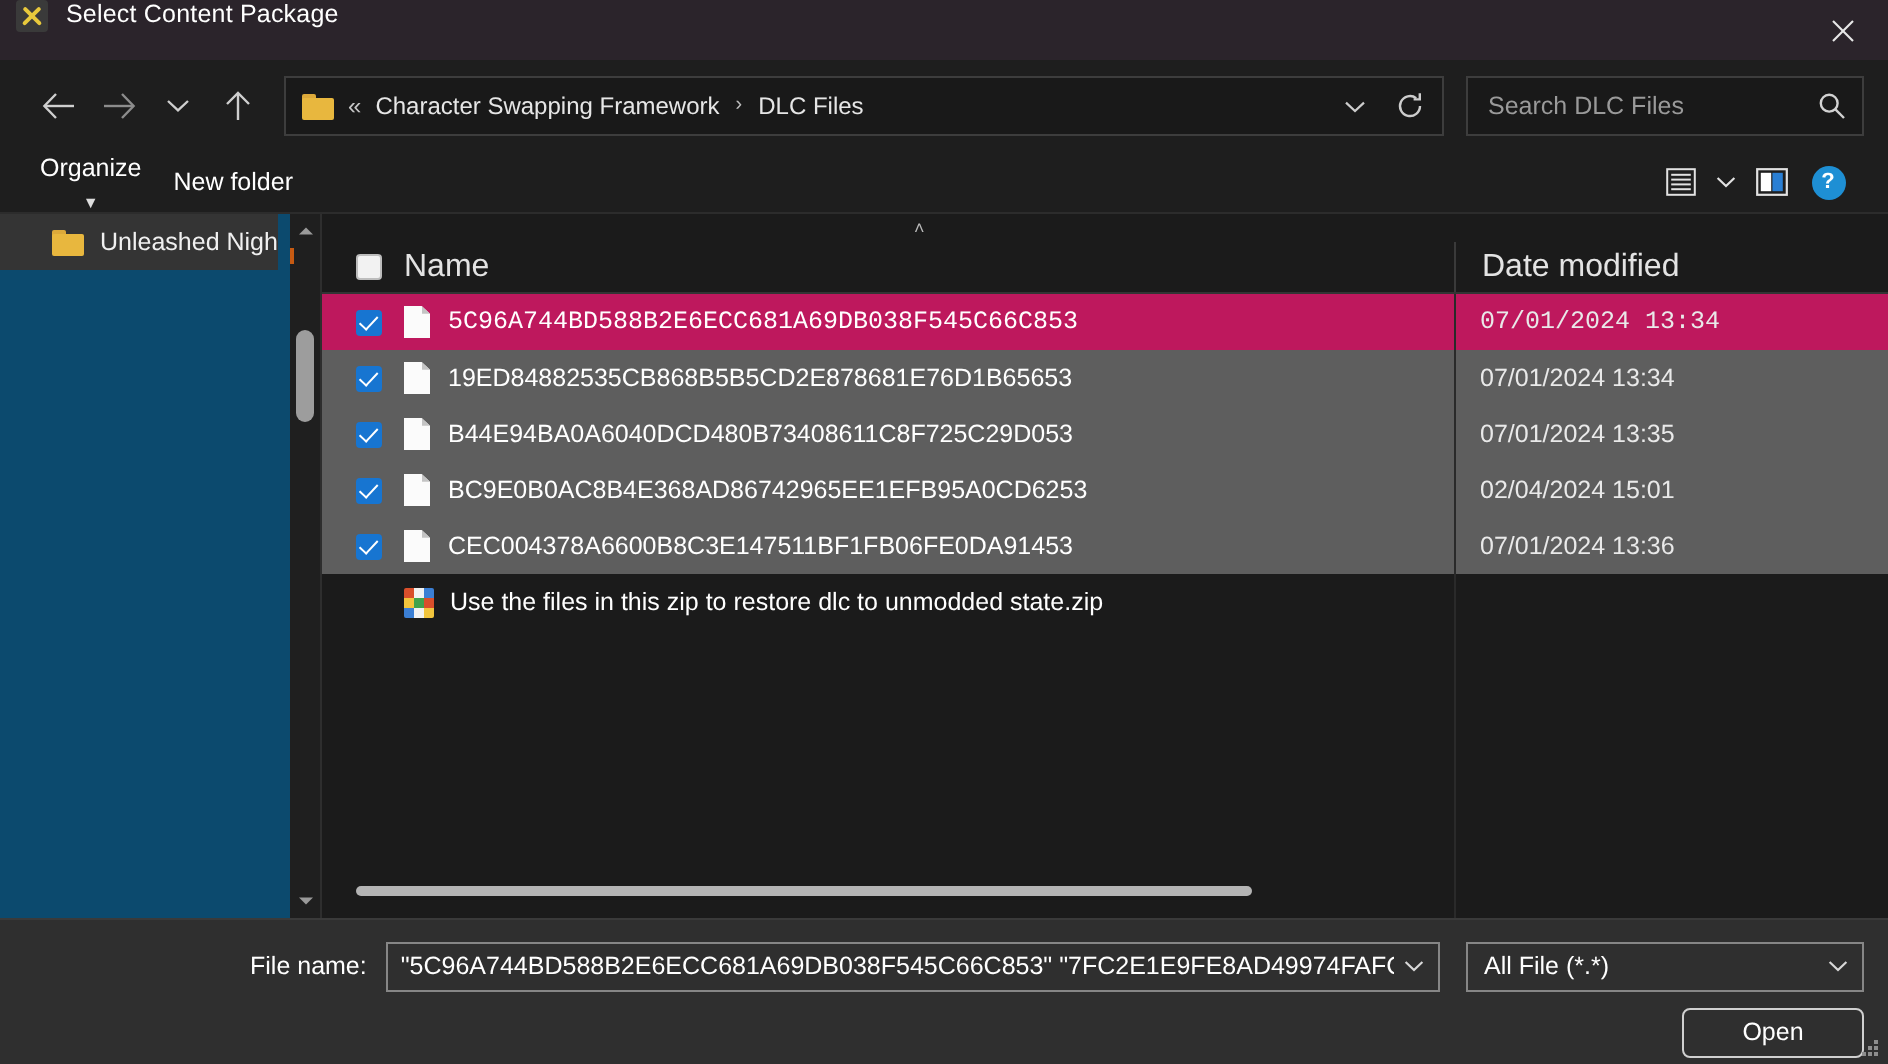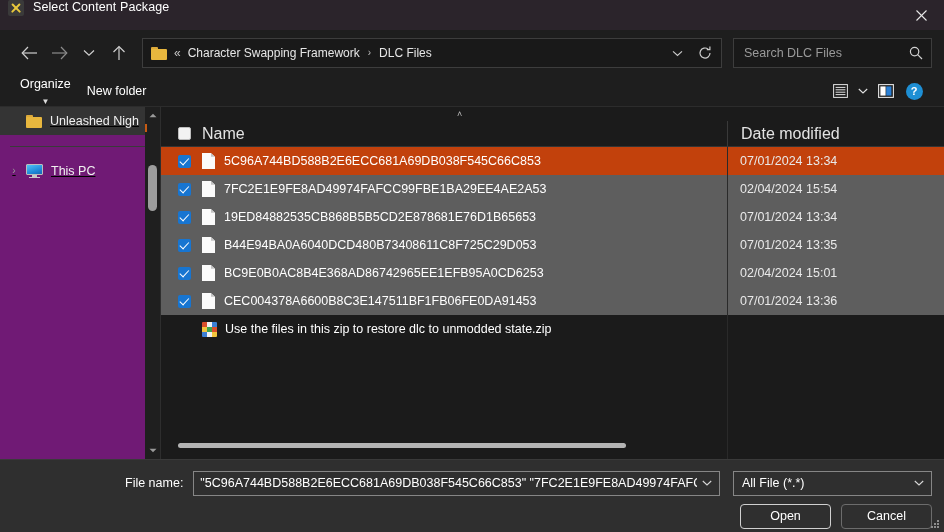--- a/index.html
+++ b/index.html
@@ -148,24 +148,23 @@
 
   
   .body-area {
     flex: 1 1 auto; display: flex; min-height: 0;
     border-top: 1px solid #2c2c2c;
   }
 
   
   .sidebar {
     flex: 0 0 160px; position: relative;
-    background: #701a75;
-    display: flex; flex-direction: column;
+    background: #0c4a6e;
+    display: flex; 
     overflow: hidden;
-    text-decoration: underline;
   }
   .tree-row {
     height: 28px; display: flex; align-items: center;
     padding-left: 2px; white-space: nowrap;
   }
   .tree-row.sel { background: #343434; }
   .tree-chev {
     width: 24px; flex: 0 0 24px; text-align: center;
     color: #9a9a9a; font-size: 10px; line-height: 1;
   }
@@ -256,21 +255,21 @@
     margin-right: 11px;
   }
 
   .rows { flex: 1 1 auto; position: relative; overflow: hidden; }
   .row {
     height: 28px; display: flex; align-items: center;
     font-size: 12.5px; color: #ffffff;
     white-space: nowrap;
   }
   .row.sel { background: #5e5e5e; }
-  .row.sel.focus { background: #c2410c; }
+  .row.sel.focus { background: #be185d; font-family: Liberation Mono, monospace; }
   .row .r-name {
     flex: 0 0 566px; display: flex; align-items: center;
     padding-left: 17px; min-width: 0;
   }
   .row .r-date {
     flex: 1 1 auto; padding-left: 13px;
     font-size: 12.5px; color: #e9e9e9;
   }
   .row-check {
     width: 13px; height: 13px; flex: 0 0 13px;
@@ -552,31 +551,20 @@
             <span class="row-check"></span>
             <span class="ficon">
                 <span class="page"></span>
                 <span class="fold"></span>
               </span>
             <span class="row-name-text">5C96A744BD588B2E6ECC681A69DB038F545C66C853</span>
           </div>
           <div class="r-date">07/01/2024 13:34</div>
         </div>
 
-        <div class="row sel">
-          <div class="r-name">
-            <span class="row-check"></span>
-            <span class="ficon">
-                <span class="page"></span>
-                <span class="fold"></span>
-              </span>
-            <span class="row-name-text">7FC2E1E9FE8AD49974FAFCC99FBE1BA29EE4AE2A53</span>
-          </div>
-          <div class="r-date">02/04/2024 15:54</div>
-        </div>
 
         <div class="row sel">
           <div class="r-name">
             <span class="row-check"></span>
             <span class="ficon">
                 <span class="page"></span>
                 <span class="fold"></span>
               </span>
             <span class="row-name-text">19ED84882535CB868B5B5CD2E878681E76D1B65653</span>
           </div>
@@ -659,21 +647,20 @@
         <span class="val">All File (*.*)</span>
         <span class="chev">
           <svg width="10" height="6" viewBox="0 0 10 6">
               <path d="M0.8 1 L5 5 L9.2 1" fill="none" stroke="currentColor" stroke-width="1.1"></path>
             </svg>
         </span>
       </div>
     </div>
     <div class="btn-row">
       <div class="btn primary">Open</div>
-      <div class="btn">Cancel</div>
     </div>
     <div class="grip">
       <i style="left:8px;top:2px"></i>
       <i style="left:5px;top:5px"></i>
         <i style="left:8px;top:5px"></i>
       <i style="left:2px;top:8px"></i>
         <i style="left:5px;top:8px"></i>
         <i style="left:8px;top:8px"></i>
     </div>
   </div>

